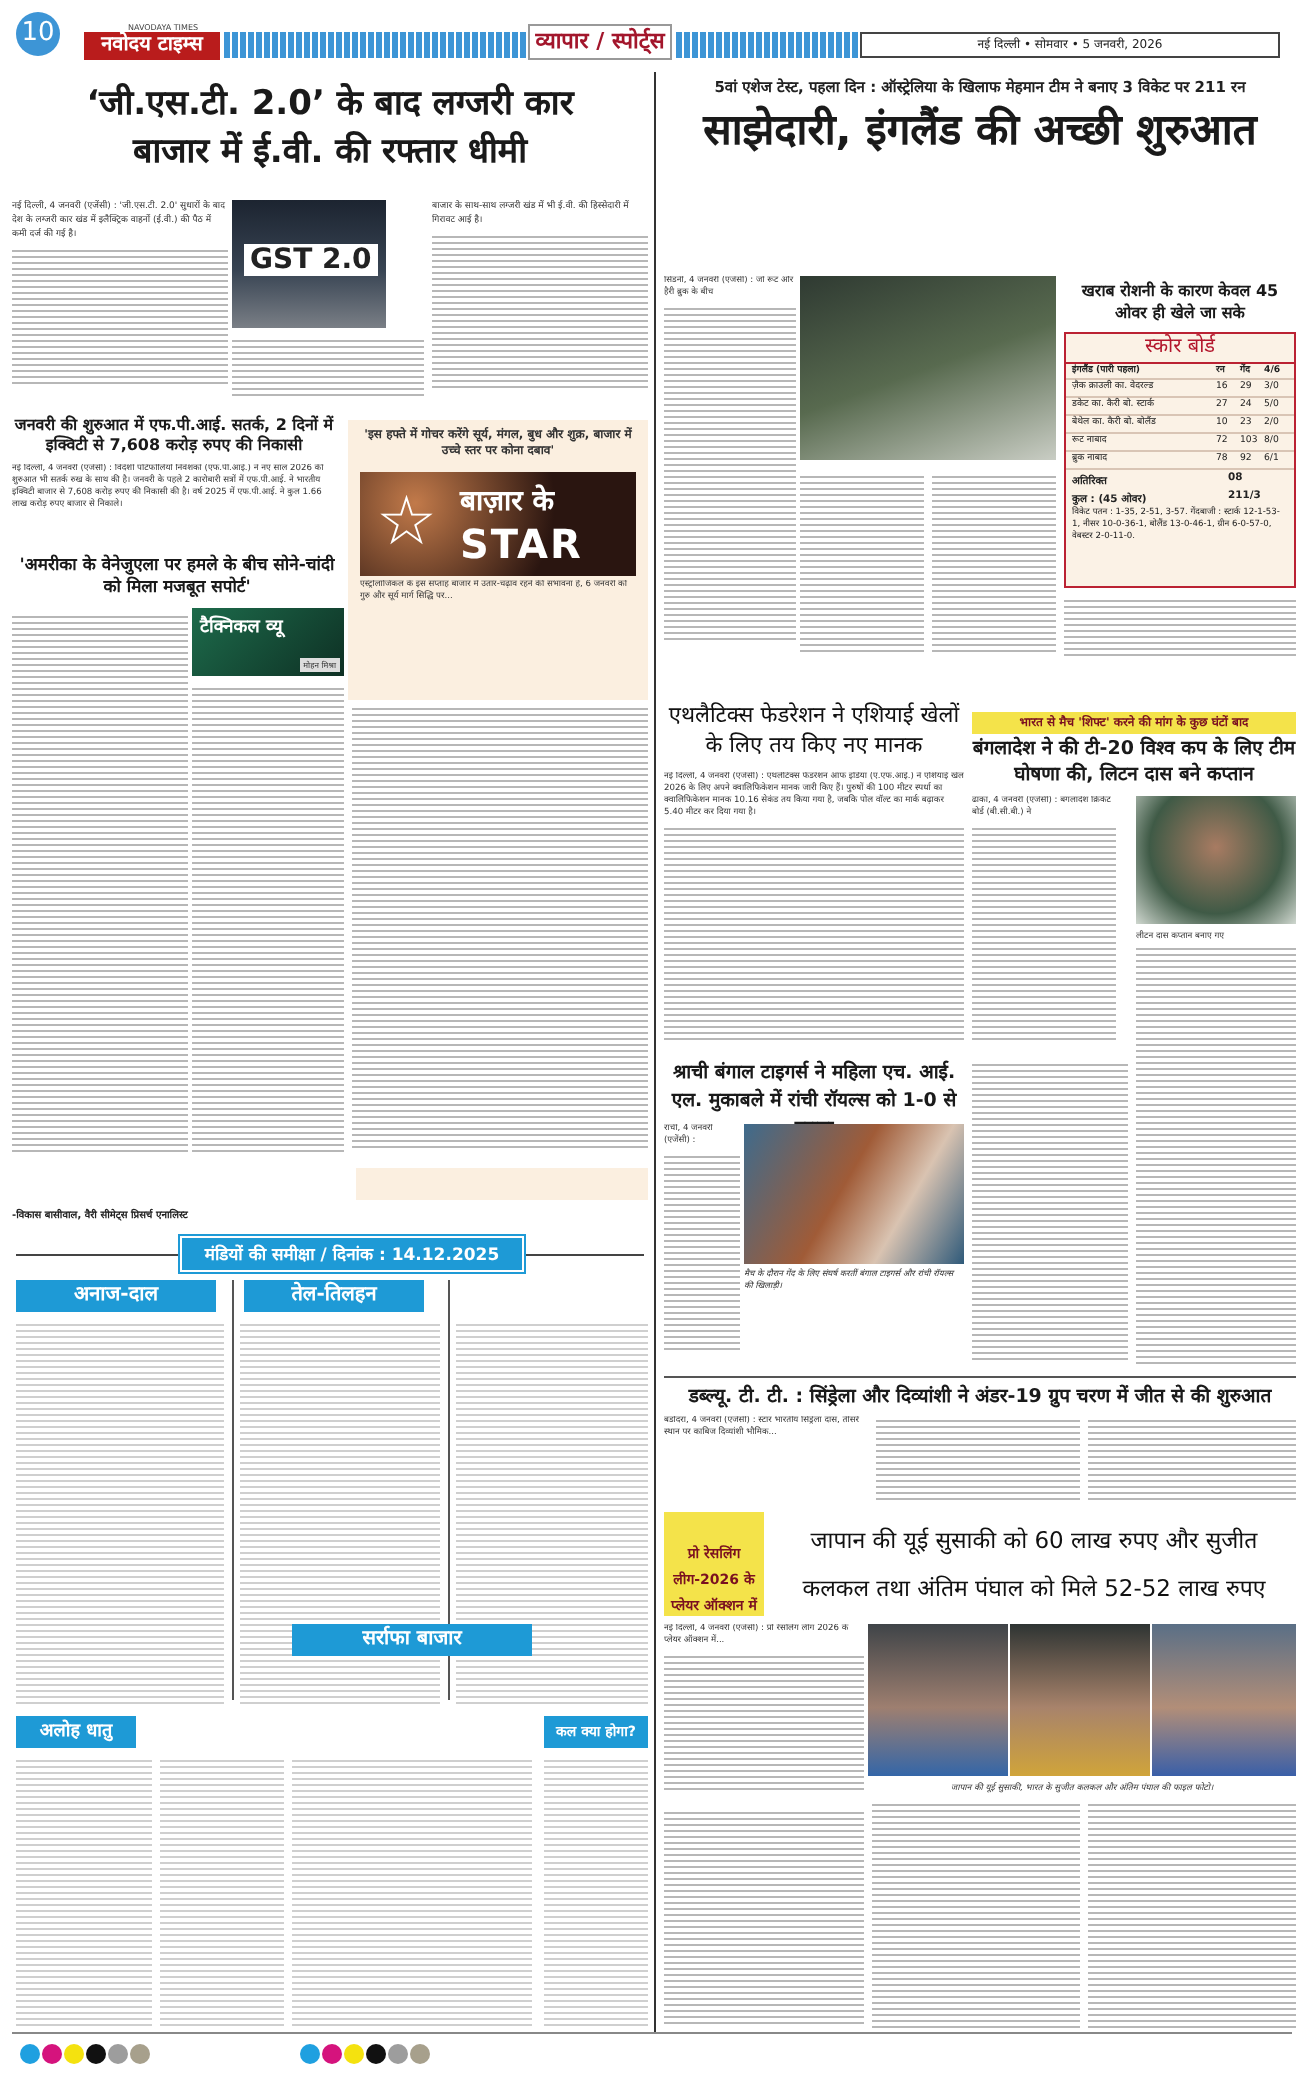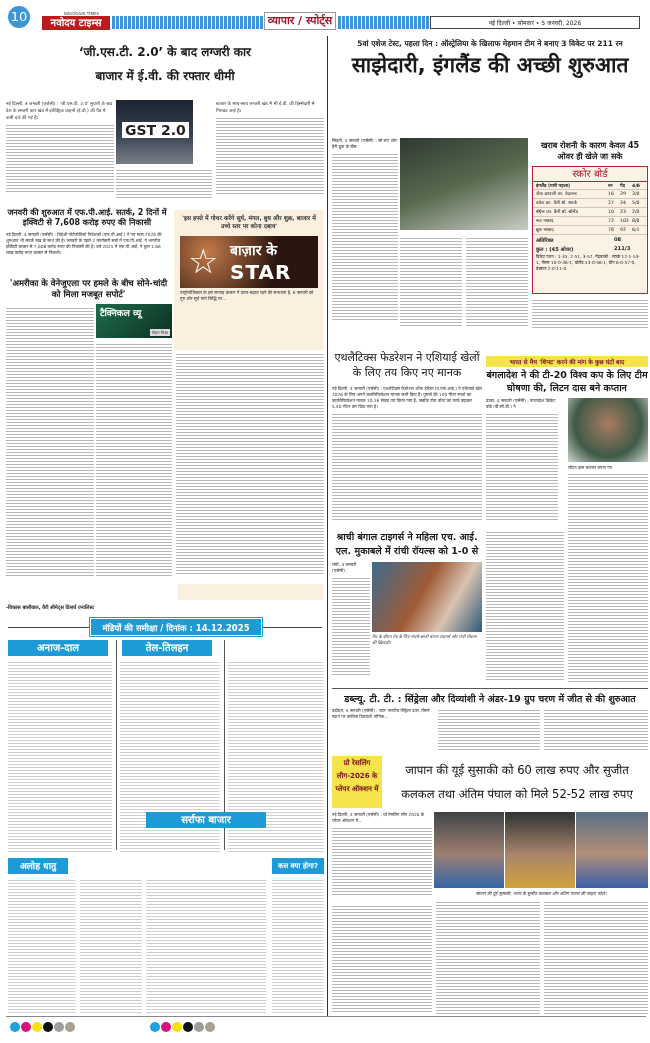--- a/index.html
+++ b/index.html
@@ -19,21 +19,21 @@
 <div class="abs" style="left:0;top:0;width:650px;height:32px">
   <div class="abs" style="left:8px;top:6px;width:22px;height:22px;border-radius:50%;background:#3d95d6;color:#fff;font-size:13px;text-align:center;line-height:22px">10</div>
   <div class="abs" style="left:64px;top:11px;font-size:4px;color:#444">NAVODAYA TIMES</div>
   <div class="abs" style="left:42px;top:16px;width:68px;height:14px;background:#b91c1c;color:#fff;font-size:10px;font-weight:bold;text-align:center;line-height:14px">नवोदय टाइम्स</div>
   <div class="abs" style="left:112px;top:16px;width:152px;height:13px;background:repeating-linear-gradient(90deg,#3d95d6 0 3px,#fff 3px 4px)"></div>
   <div class="abs" style="left:264px;top:12px;width:72px;height:18px;border:1px solid #999;background:#fff;color:#a3162c;font-size:11px;font-weight:bold;text-align:center;line-height:16px">व्यापार / स्पोर्ट्स</div>
   <div class="abs" style="left:338px;top:16px;width:92px;height:13px;background:repeating-linear-gradient(90deg,#3d95d6 0 3px,#fff 3px 4px)"></div>
   <div class="abs" style="left:430px;top:16px;width:210px;height:13px;border:1px solid #444;font-size:6px;text-align:center;line-height:11px">नई दिल्ली • सोमवार • 5 जनवरी, 2026</div>
 </div>
 
-<div class="abs hl" style="left:6px;top:40px;width:318px;font-size:12px;line-height:24px">
+<div class="abs hl" style="left:6px;top:40px;width:318px;font-size:17px;line-height:24px">
   <div>‘जी.एस.टी. 2.0’ के बाद लग्जरी कार</div>
   <div>बाजार में ई.वी. की रफ्तार धीमी</div>
 </div>
 <div class="abs" style="left:6px;top:100px;width:108px;height:100px;font-size:4.5px;line-height:7px;color:#333;overflow:hidden">
   <div>नई दिल्ली, 4 जनवरी (एजेंसी) : 'जी.एस.टी. 2.0' सुधारों के बाद देश के लग्जरी कार खंड में इलैक्ट्रिक वाहनों (ई.वी.) की पैठ में कमी दर्ज की गई है।</div>
   <div class="filler" style="height:70px;margin-top:2px"></div>
 </div>
 <div class="abs photo" style="left:116px;top:100px;width:77px;height:64px;background:linear-gradient(#1c2430,#384453 55%,#7a7f86)">
   <div style="position:absolute;left:6px;top:22px;background:#fff;color:#222;font-weight:bold;font-size:14px;padding:0 3px">GST 2.0</div>
 </div>
@@ -178,21 +178,21 @@
 <div class="abs" style="left:372px;top:562px;width:110px;height:70px;background:linear-gradient(120deg,#3e6b8d,#a05b37 45%,#d9c3b1 70%,#2f5a7a)"></div>
 <div class="abs" style="left:372px;top:634px;width:110px;font-size:4.2px;line-height:5.5px;font-style:italic;color:#333">मैच के दौरान गेंद के लिए संघर्ष करतीं बंगाल टाइगर्स और रांची रॉयल्स की खिलाड़ी।</div>
 <div class="abs filler" style="left:486px;top:530px;width:78px;height:152px"></div>
 
 <div class="hline" style="left:332px;top:688px;width:316px"></div>
 <div class="abs hl" style="left:332px;top:692px;width:316px;font-size:9.5px;line-height:13px">डब्ल्यू. टी. टी. : सिंड्रेला और दिव्यांशी ने अंडर-19 ग्रुप चरण में जीत से की शुरुआत</div>
 <div class="abs" style="left:332px;top:708px;width:102px;height:46px;font-size:4.3px;line-height:6px;overflow:hidden;color:#333">बडोदरा, 4 जनवरी (एजेंसी) : स्टार भारतीय सिंड्रेला दास, तीसरे स्थान पर काबिज दिव्यांशी भौमिक...</div>
 <div class="abs filler" style="left:438px;top:708px;width:102px;height:44px"></div>
 <div class="abs filler" style="left:544px;top:708px;width:104px;height:44px"></div>
 
-<div class="abs" style="left:332px;top:756px;width:50px;height:52px;background:#f4e34a;color:#7a1020;font-weight:bold;font-size:7px;line-height:13px;text-align:center;padding-top:1px">प्रो रेसलिंग लीग-2026 के प्लेयर ऑक्शन में</div>
+<div class="abs" style="left:332px;top:756px;width:50px;height:52px;background:#f4e34a;color:#7a1020;font-weight:bold;font-size:7px;line-height:13px;text-align:center;padding-top:15px">प्रो रेसलिंग लीग-2026 के प्लेयर ऑक्शन में</div>
 <div class="abs hl" style="left:386px;top:758px;width:262px;font-size:11.5px;line-height:24px;font-weight:normal;color:#111">
   <div>जापान की यूई सुसाकी को 60 लाख रुपए और सुजीत</div>
   <div>कलकल तथा अंतिम पंघाल को मिले 52-52 लाख रुपए</div>
 </div>
 <div class="abs" style="left:332px;top:812px;width:100px;height:90px;font-size:4.3px;line-height:6px;overflow:hidden;color:#333">
   <div>नई दिल्ली, 4 जनवरी (एजेंसी) : प्रो रेसलिंग लीग 2026 के प्लेयर ऑक्शन में...</div>
   <div class="filler" style="height:70px;margin-top:2px"></div>
 </div>
 <div class="abs" style="left:434px;top:812px;width:70px;height:76px;background:linear-gradient(#3f4448,#9e7f70 55%,#3466a8)"></div>
 <div class="abs" style="left:505px;top:812px;width:70px;height:76px;background:linear-gradient(#2e3433,#a8836b 55%,#d0a43a)"></div>

